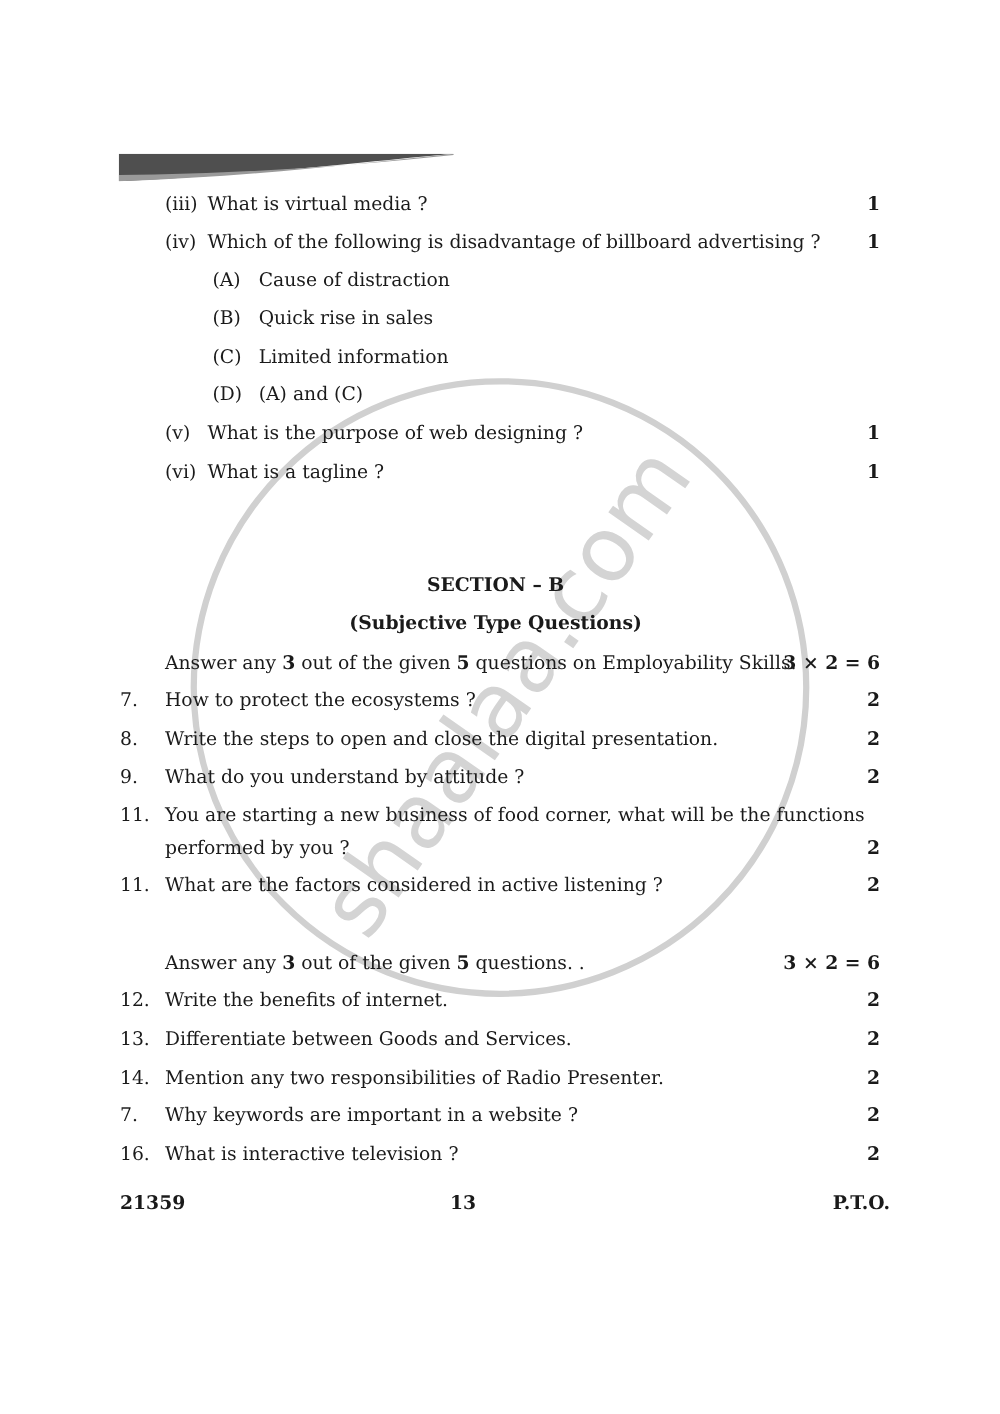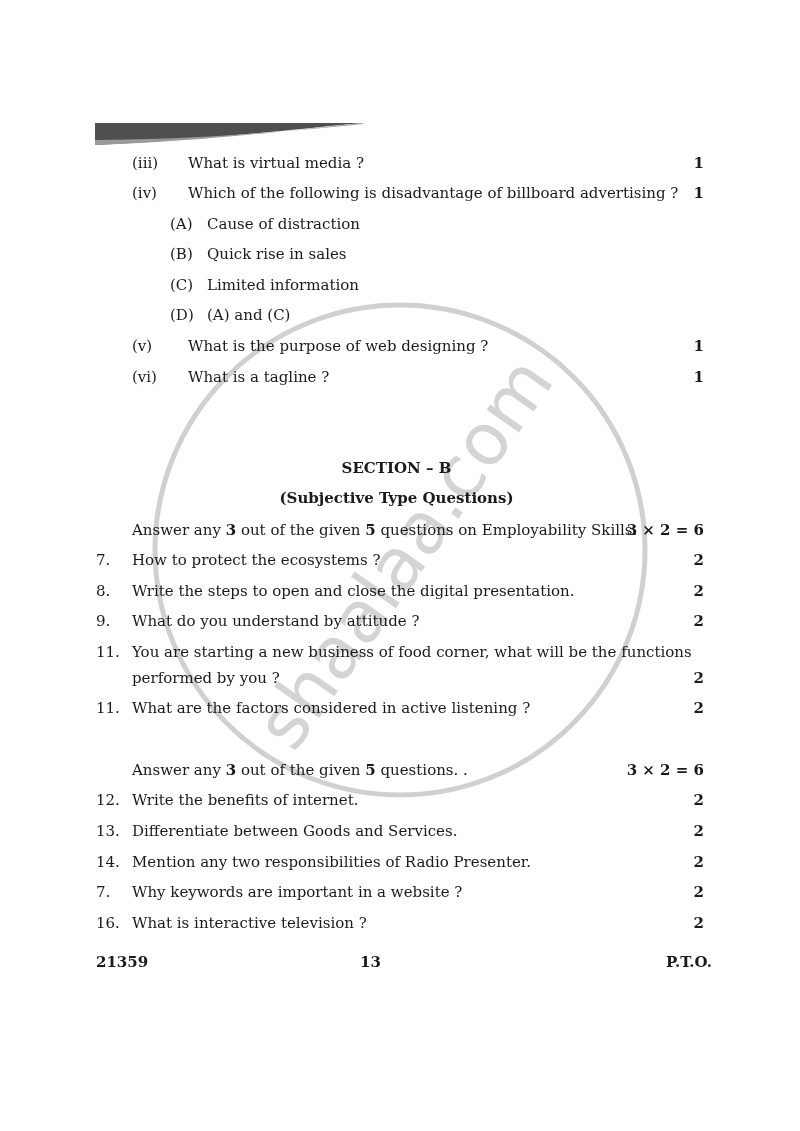--- a/index.html
+++ b/index.html
@@ -8,21 +8,21 @@
   .page { position: absolute; left: 0; top: 0; width: 800px; height: 1131px; }
 
   .header-bar { position: absolute; left: 95px; top: 123px; width: 268px; height: 22px; }
   .watermark { position: absolute; left: 150px; top: 300px; width: 500px; height: 500px; pointer-events: none; }
 
   .row { position: absolute; left: 0; width: 800px; font-size: 15px; line-height: 20px; }
   .num { position: absolute; left: 96px; }
   .sub-num { position: absolute; left: 132px; }
   .opt-letter { position: absolute; left: 170px; }
   .text { position: absolute; left: 132px; white-space: nowrap; }
-  .text-sub { position: absolute; left: 188px; white-space: nowrap; }
+  .text-sub { position: absolute; left: 166px; white-space: nowrap; }
   .text-opt { position: absolute; left: 207px; white-space: nowrap; }
   .marks { position: absolute; right: 96px; font-weight: bold; text-align: right; }
   .center { position: absolute; left: 0; width: 715px; text-align: center; font-weight: bold; margin-left: 39px; }
   b { font-weight: bold; }
 
   .footer { position: absolute; top: 953px; left: 0; width: 800px; font-size: 15px; font-weight: bold; }
   .footer .code { position: absolute; left: 96px; }
   .footer .page-no { position: absolute; left: 0; width: 741px; text-align: center; }
   .footer .pto { position: absolute; right: 88px; }
 

